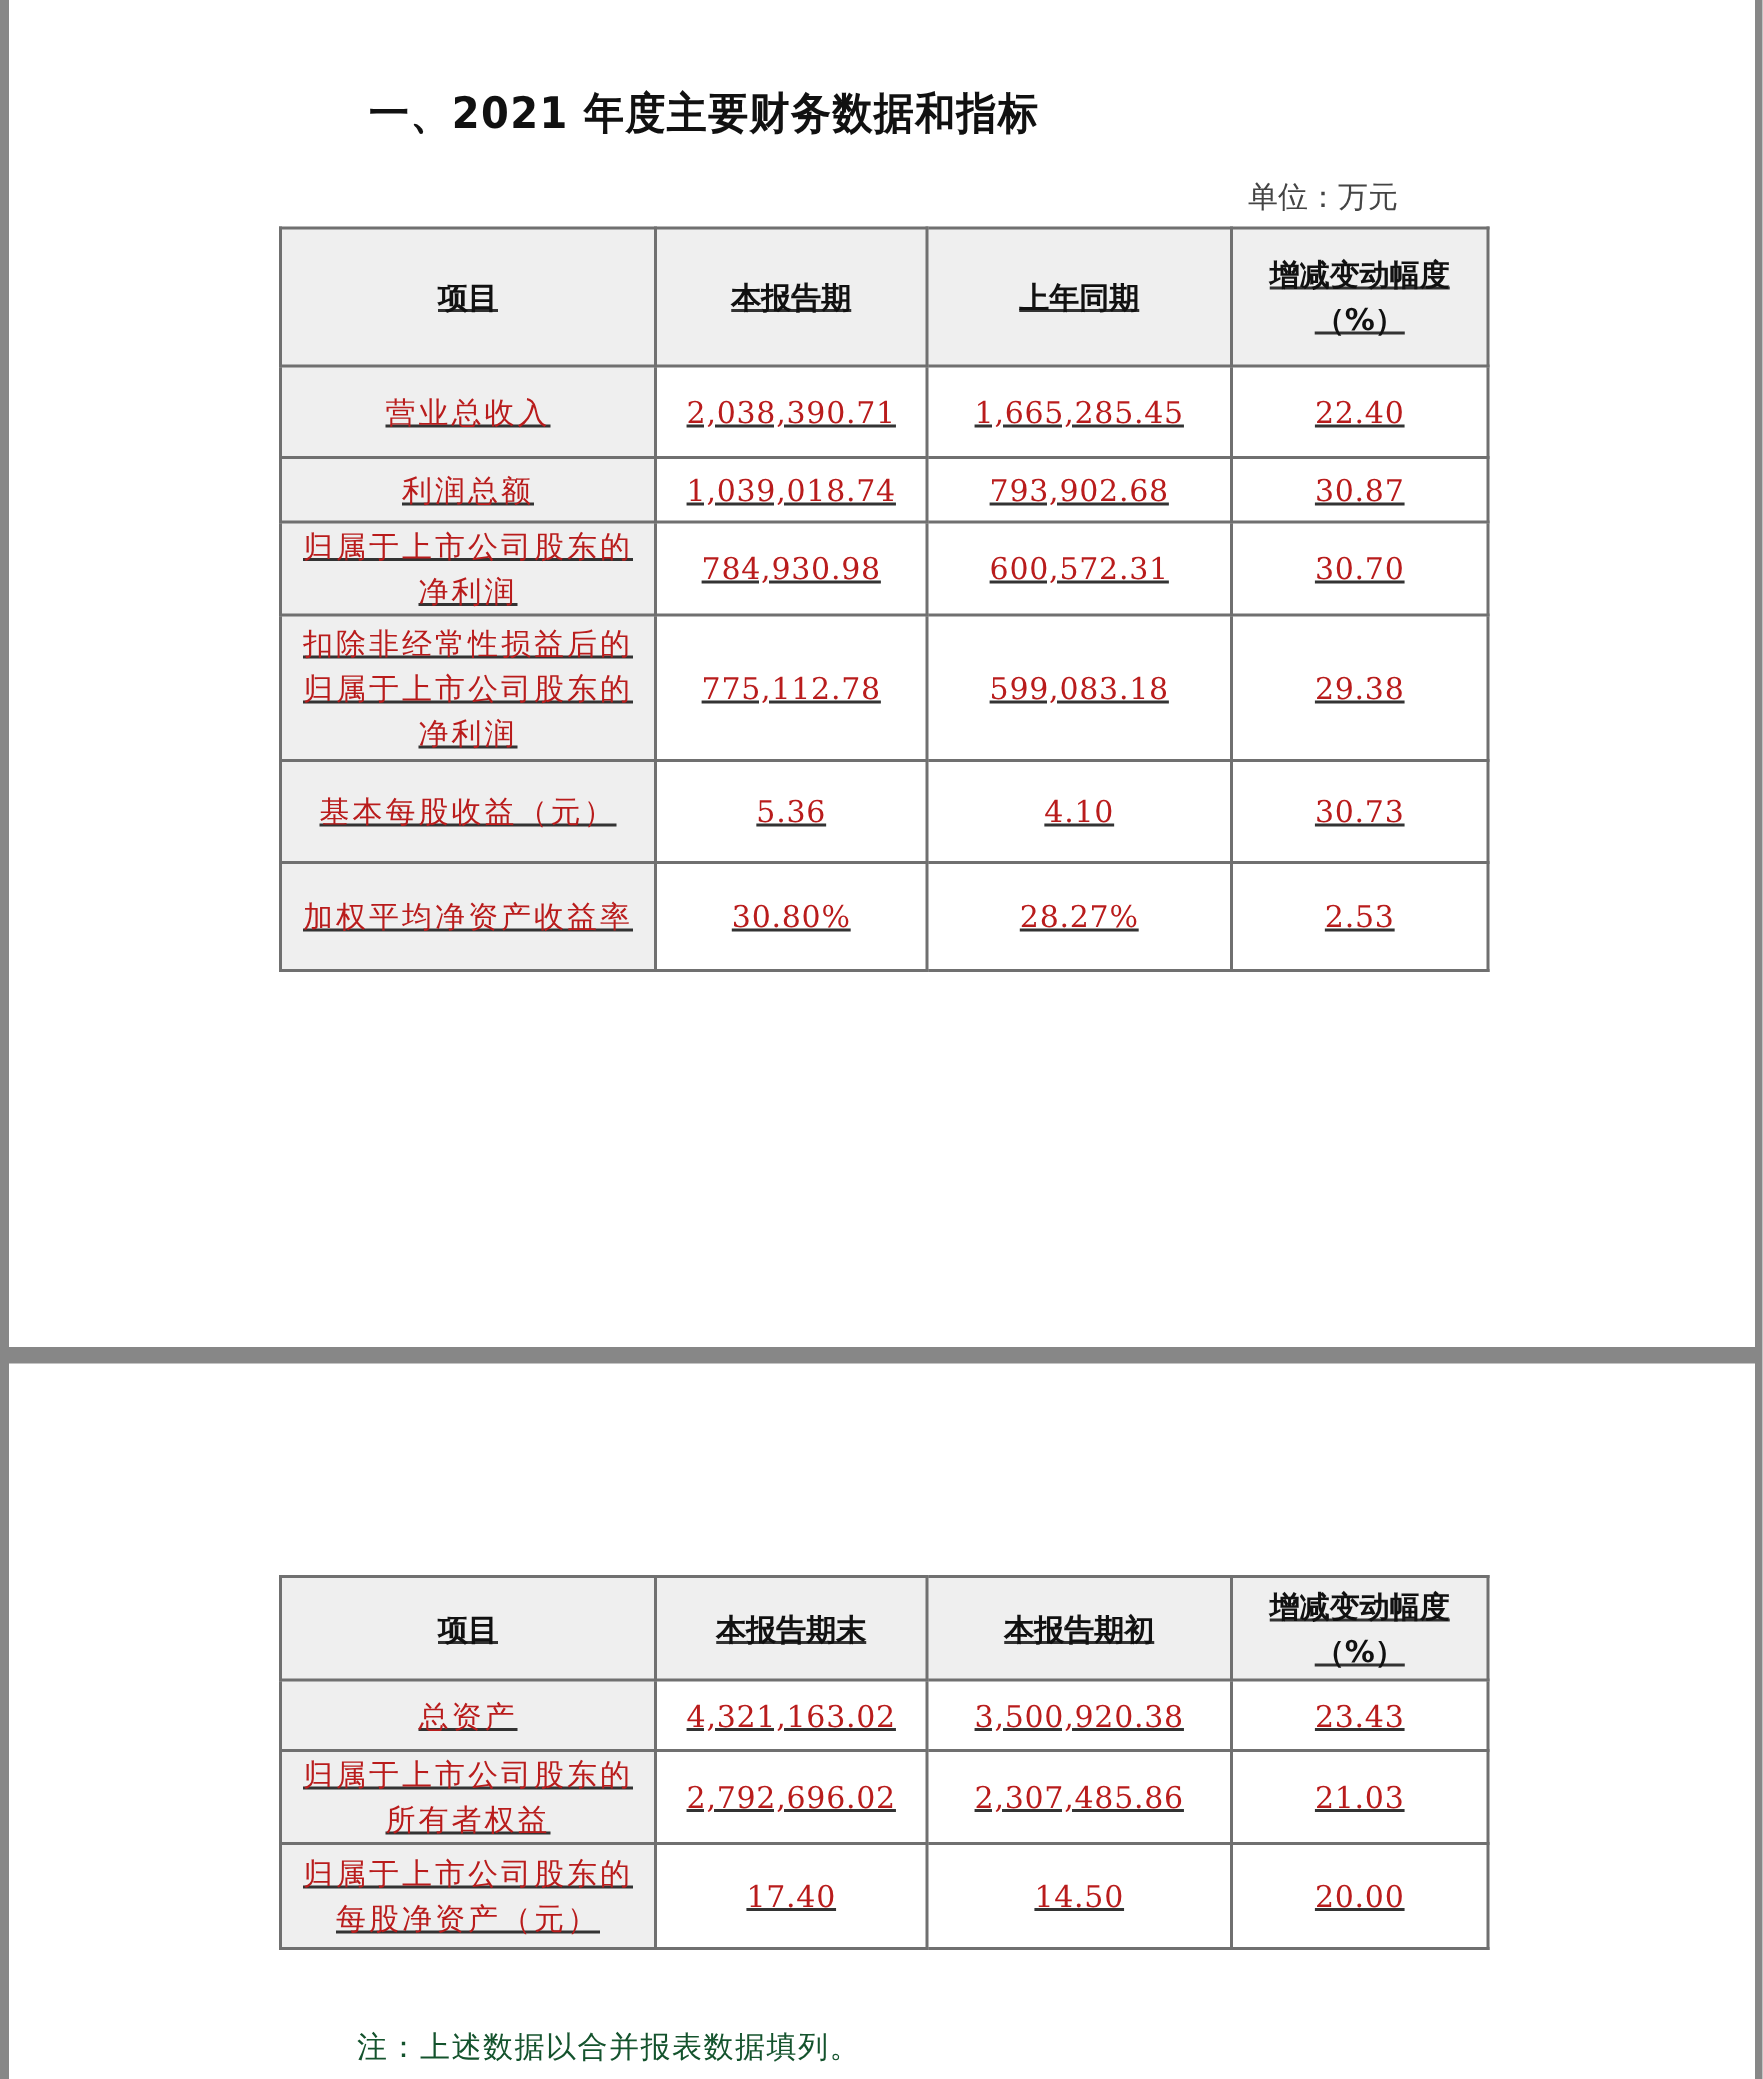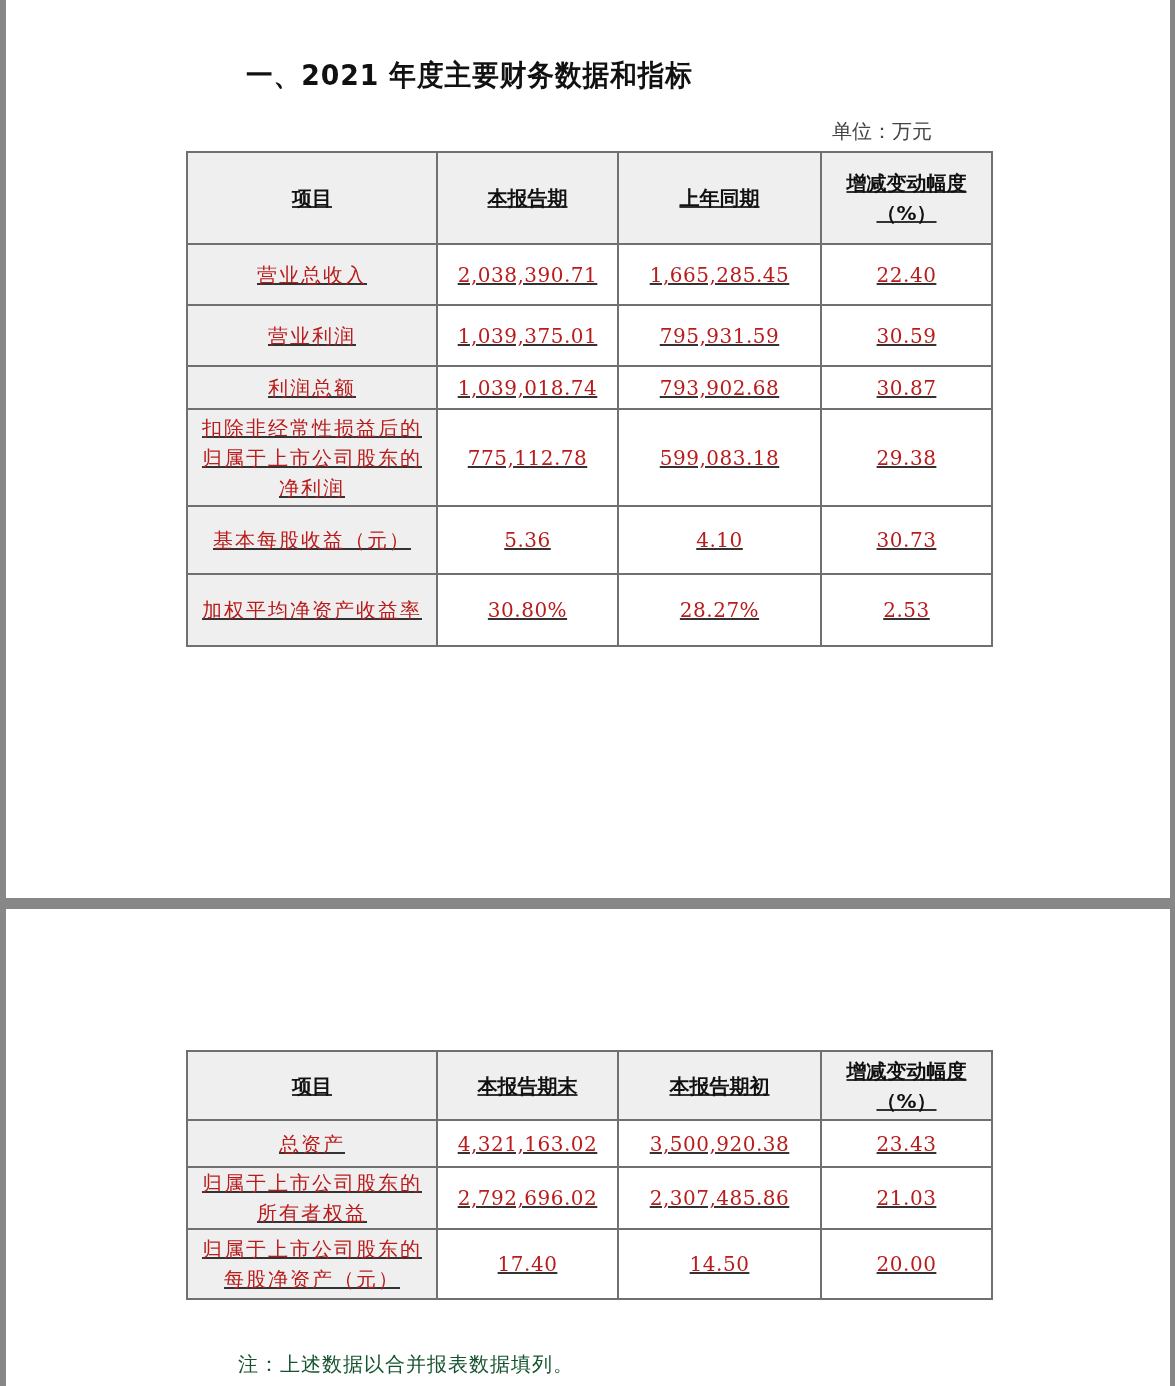--- a/index.html
+++ b/index.html
@@ -76,31 +76,31 @@
         <span style="white-space:pre-line;">增减变动幅度
 （%）</span>
       </th>
     </tr>
     <tr style="height:61px">
       <td class="item">营业总收入</td>
       <td class="num">2,038,390.71</td>
       <td class="num">1,665,285.45</td>
       <td class="num">22.40</td>
     </tr>
-    <tr style="height:61px">
-      <td class="item">营业利润</td>
-      <td class="num">1,039,375.01</td>
-      <td class="num">795,931.59</td>
-      <td class="num">30.59</td>
-    </tr>
     <tr style="height:43px">
       <td class="item">利润总额</td>
       <td class="num">1,039,018.74</td>
       <td class="num">793,902.68</td>
       <td class="num">30.87</td>
+    </tr>
+    <tr style="height:62px">
+      <td class="item">归属于上市公司股东的净利润</td>
+      <td class="num">784,930.98</td>
+      <td class="num">600,572.31</td>
+      <td class="num">30.70</td>
     </tr>
     <tr style="height:97px">
       <td class="item">扣除非经常性损益后的归属于上市公司股东的净利润</td>
       <td class="num">775,112.78</td>
       <td class="num">599,083.18</td>
       <td class="num">29.38</td>
     </tr>
     <tr style="height:68px">
       <td class="item">基本每股收益（元）</td>
       <td class="num">5.36</td>

